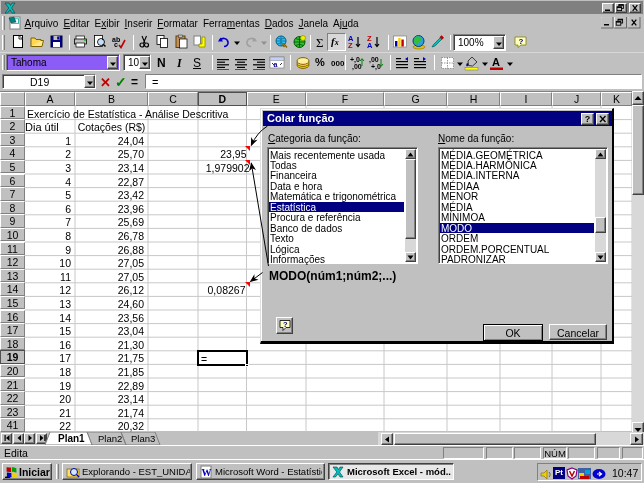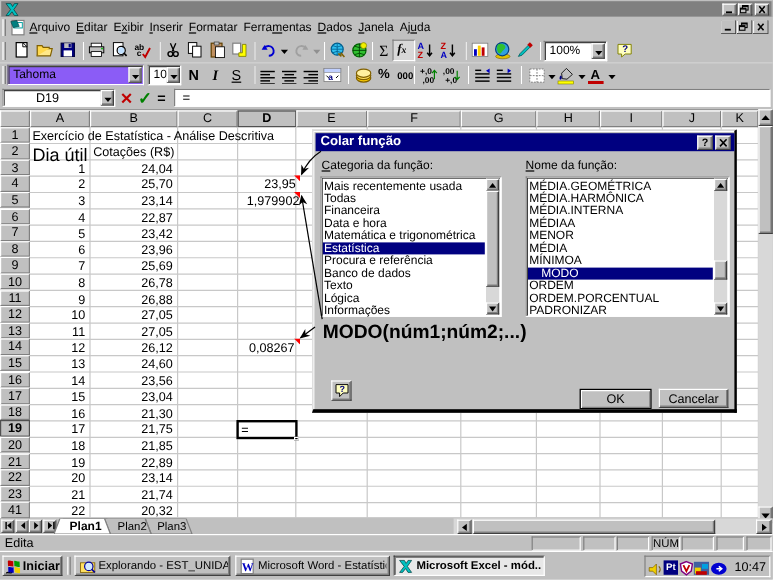--- a/index.html
+++ b/index.html
@@ -428,21 +428,21 @@
       <line x1="25" y1="245.20000000000002" x2="632" y2="245.20000000000002" stroke="#c8c8c8" stroke-width="1"></line>
       <line x1="25" y1="258.8" x2="632" y2="258.8" stroke="#c8c8c8" stroke-width="1"></line>
       <line x1="25" y1="272.4" x2="632" y2="272.4" stroke="#c8c8c8" stroke-width="1"></line>
       <line x1="25" y1="286.0" x2="632" y2="286.0" stroke="#c8c8c8" stroke-width="1"></line>
       <line x1="25" y1="299.6" x2="632" y2="299.6" stroke="#c8c8c8" stroke-width="1"></line>
       <line x1="25" y1="313.2" x2="632" y2="313.2" stroke="#c8c8c8" stroke-width="1"></line>
       <line x1="25" y1="326.8" x2="632" y2="326.8" stroke="#c8c8c8" stroke-width="1"></line>
       <line x1="25" y1="340.40000000000003" x2="632" y2="340.40000000000003" stroke="#c8c8c8" stroke-width="1"></line>
     </svg>
 <div class="abs" style="left:27px;top:16.0px;font-size:10.5px;white-space:nowrap;">Exercício de Estatística - Análise Descritiva</div>
-<div class="abs" style="left:25px;top:29.599999999999994px;width:50px;font-size:15px;text-align:center;">Dia útil</div>
+<div class="abs" style="left:25px;top:29.599999999999994px;width:50px;font-size:11px;">Dia útil</div>
 <div class="abs" style="left:75px;top:29.599999999999994px;width:73px;font-size:10.5px;text-align:center;">Cotações (R$)</div>
 <div class="abs" style="left:25px;top:43.19999999999999px;width:46px;font-size:10.5px;text-align:right;">1</div>
 <div class="abs" style="left:75px;top:43.19999999999999px;width:69px;font-size:10.5px;text-align:right;">24,04</div>
 <div class="abs" style="left:25px;top:56.80000000000001px;width:46px;font-size:10.5px;text-align:right;">2</div>
 <div class="abs" style="left:75px;top:56.80000000000001px;width:69px;font-size:10.5px;text-align:right;">25,70</div>
 <div class="abs" style="left:25px;top:70.4px;width:46px;font-size:10.5px;text-align:right;">3</div>
 <div class="abs" style="left:75px;top:70.4px;width:69px;font-size:10.5px;text-align:right;">23,14</div>
 <div class="abs" style="left:25px;top:84.0px;width:46px;font-size:10.5px;text-align:right;">4</div>
 <div class="abs" style="left:75px;top:84.0px;width:69px;font-size:10.5px;text-align:right;">22,87</div>
 <div class="abs" style="left:25px;top:97.6px;width:46px;font-size:10.5px;text-align:right;">5</div>
@@ -655,35 +655,35 @@
       <path d="M3.5 4.5 L6.5 0.5 L0.5 0.5 Z" fill="#000"></path>
     </svg>
 <div class="abs" style="left:177px;top:38px;width:170px;height:117px;background:#fff;border:1px solid;border-color:#808080 #fff #fff #808080;box-shadow:inset 1px 1px 0 #404040;"></div>
 <div class="abs" style="left:180px;top:40.5px;font-size:10px;white-space:nowrap;">MÉDIA.GEOMÉTRICA</div>
 <div class="abs" style="left:180px;top:50.95px;font-size:10px;white-space:nowrap;">MÉDIA.HARMÔNICA</div>
 <div class="abs" style="left:180px;top:61.4px;font-size:10px;white-space:nowrap;">MÉDIA.INTERNA</div>
 <div class="abs" style="left:180px;top:71.85px;font-size:10px;white-space:nowrap;">MÉDIAA</div>
 <div class="abs" style="left:180px;top:82.3px;font-size:10px;white-space:nowrap;">MENOR</div>
 <div class="abs" style="left:180px;top:92.75px;font-size:10px;white-space:nowrap;">MÉDIA</div>
 <div class="abs" style="left:180px;top:103.19999999999999px;font-size:10px;white-space:nowrap;">MÍNIMOA</div>
-<div class="abs" style="left:179px;top:113.64999999999999px;width:154px;height:10.45px;background:#000080;color:#fff;font-size:10px;padding-left:11px;white-space:nowrap;overflow:hidden;">MODO</div>
+<div class="abs" style="left:179px;top:113.64999999999999px;width:154px;height:10.45px;background:#000080;color:#fff;font-size:10px;padding-left:1px;white-space:nowrap;overflow:hidden;">MODO</div>
 <div class="abs" style="left:180px;top:124.1px;font-size:10px;white-space:nowrap;">ORDEM</div>
 <div class="abs" style="left:180px;top:134.55px;font-size:10px;white-space:nowrap;">ORDEM.PORCENTUAL</div>
 <div class="abs" style="left:180px;top:145.0px;font-size:10px;white-space:nowrap;">PADRONIZAR</div>
 <div class="abs" style="left:334px;top:40px;width:11px;height:113px;background:#d8d8d8;"></div>
 <div class="abs btn" style="left:334px;top:40px;width:11px;height:10px;"></div>
 <svg class="abs" style="left:336px;top:43px" width="7" height="5">
       <path d="M3.5 0.5 L6.5 4.5 L0.5 4.5 Z" fill="#000"></path>
     </svg>
 <div class="abs btn" style="left:334px;top:108px;width:11px;height:16px;"></div>
 <div class="abs btn" style="left:334px;top:143px;width:11px;height:10px;"></div>
 <svg class="abs" style="left:336px;top:146px" width="7" height="5">
       <path d="M3.5 4.5 L6.5 0.5 L0.5 0.5 Z" fill="#000"></path>
     </svg>
-<div class="abs" style="left:8px;top:160px;font-size:16px;font-weight:bold;text-align:center;">MODO(núm1;núm2;...)</div>
+<div class="abs" style="left:8px;top:160px;font-size:12px;font-weight:bold;text-align:center;">MODO(núm1;núm2;...)</div>
 <div class="abs btn" style="left:15px;top:208px;width:17px;height:17px;"></div>
 <svg class="abs" style="left:18px;top:210px" width="12" height="13" viewBox="0 0 12 13">
       <path d="M1 1.5 L11 1.5 L11 8.5 L7 8.5 L4 11.5 L4 8.5 L1 8.5 Z" fill="#ffffc0" stroke="#000" stroke-width="0.8"></path>
       <text x="4" y="8" font-size="7.5" font-weight="bold" fill="#000080" font-family="Liberation Sans">?</text>
     </svg>
 <div class="abs" style="left:222px;top:215px;width:60px;height:17px;background:#c0c0c0;border:1px solid #000;box-shadow:inset 1px 1px 0 #fff,inset -1px -1px 0 #808080;font-size:10.5px;text-align:center;padding-top:2px;">OK</div>
 <div class="abs btn" style="left:288px;top:215px;width:58px;height:16px;font-size:10.5px;text-align:center;padding-top:2px;">Cancelar</div>
 </div>
 <svg class="abs" style="left:0;top:0;pointer-events:none" width="644" height="483" viewBox="0 0 644 483">
 <defs>

